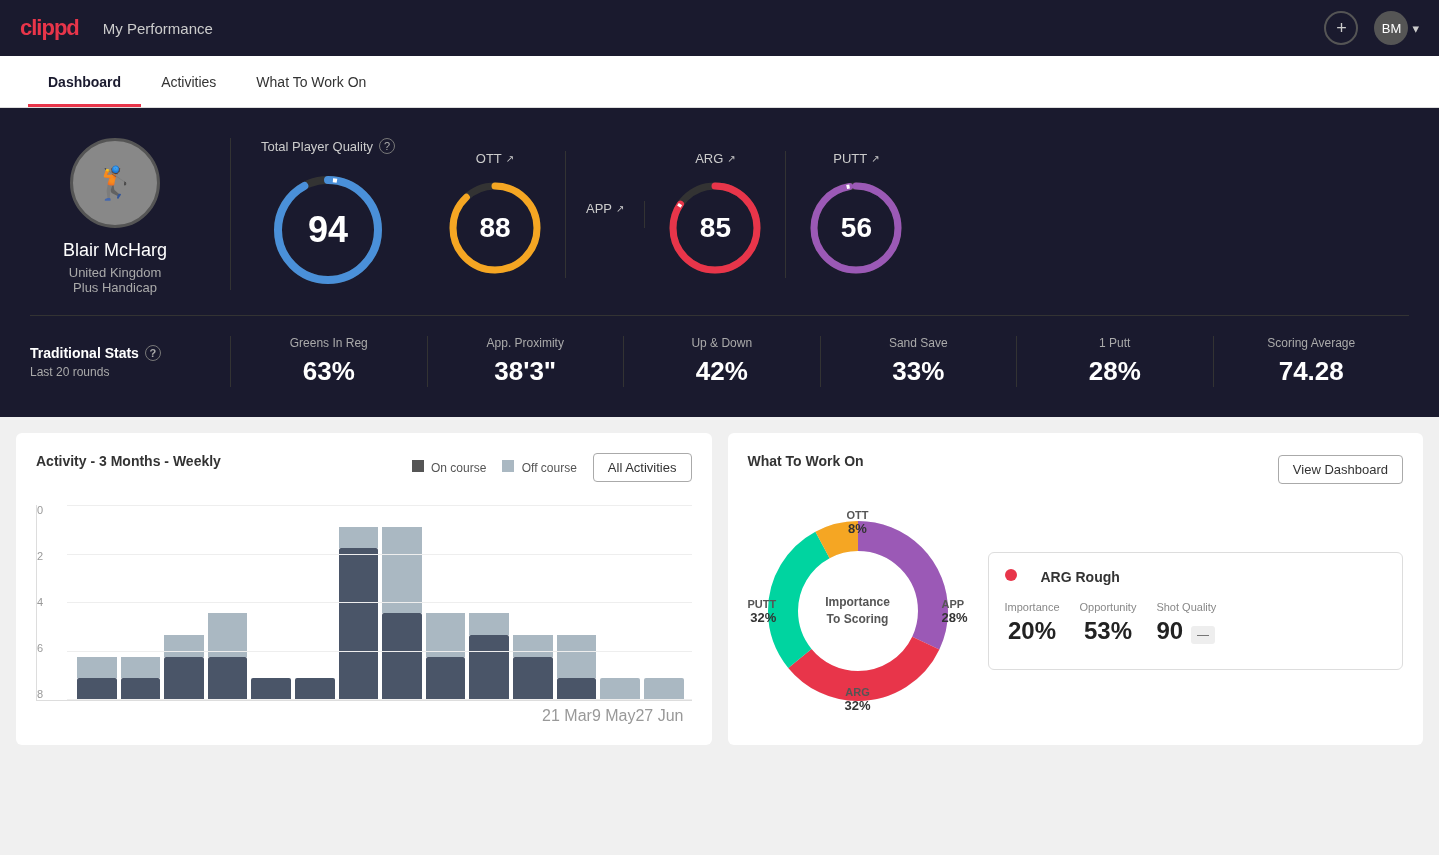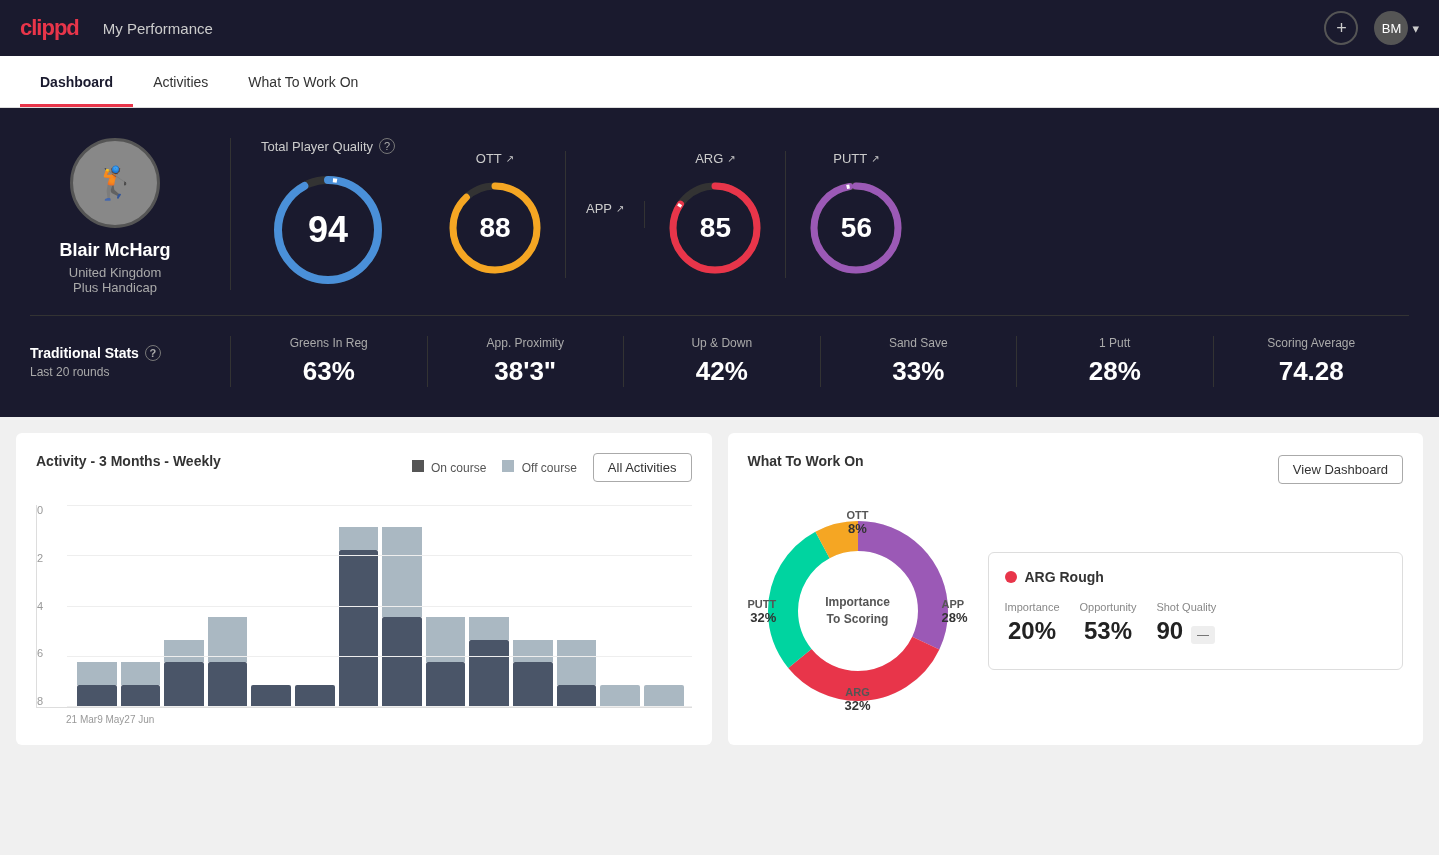--- a/index.html
+++ b/index.html
@@ -35,21 +35,21 @@
       cursor: pointer; color: #fff; font-size: 13px;
       border: none;
     }
     .avatar-row { display: flex; align-items: center; gap: 4px; color: #ccc; font-size: 13px; }
 
     
     .nav-tabs {
       background: #fff;
       display: flex;
       border-bottom: 1px solid #ddd;
-      padding: 0 20px;
+      padding: 0 28px;
     }
     .nav-tab {
       padding: 18px 20px 14px;
       font-size: 14px;
       color: #333;
       cursor: pointer;
       border-bottom: 3px solid transparent;
       text-decoration: none;
       display: block;
     }
@@ -82,21 +82,21 @@
     .player-avatar {
       width: 90px; height: 90px;
       border-radius: 50%;
       background: #888;
       overflow: hidden;
       display: flex; align-items: center; justify-content: center;
       border: 3px solid #555;
       margin-bottom: 12px;
       font-size: 32px;
     }
-    .player-name { color: #fff; font-size: 18px; font-weight: 700; text-align: center; }
+    .player-name { color: #fff; font-size: 18px; font-weight: 400; text-align: center; }
     .player-country { color: #aaa; font-size: 13px; text-align: center; margin-top: 4px; }
     .player-handicap { color: #aaa; font-size: 13px; text-align: center; }
 
     .scores-section {
       display: flex;
       flex: 1;
       align-items: center;
       border-left: 1px solid #333;
     }
 
@@ -253,23 +253,23 @@
       position: absolute;
       left: 0; top: 0; bottom: 0;
       display: flex;
       flex-direction: column-reverse;
       justify-content: space-between;
       padding-bottom: 0;
     }
     .y-label { font-size: 11px; color: #999; line-height: 1; }
     .x-labels {
       display: flex;
-      justify-content: flex-start;
+      justify-content: flex-end;
       padding: 6px 8px 0 30px;
-      font-size: 10px;
+      font-size: 16px;
       color: #999;
     }
 
     
     .wtwon-panel { flex: 1; }
     .wtwon-header {
       display: flex;
       justify-content: space-between;
       align-items: center;
       margin-bottom: 16px;
@@ -307,22 +307,22 @@
 
     .info-card {
       background: #fff;
       border: 1px solid #ddd;
       border-radius: 6px;
       padding: 16px;
       flex: 1;
     }
     .info-card-title {
       display: flex;
-      align-items: center;
-      gap: 8px;
+      align-items: flex-start;
+      gap: 24px;
       font-size: 14px;
       font-weight: 600;
       color: #333;
       margin-bottom: 16px;
     }
     .red-dot {
       width: 12px; height: 12px;
       background: #e8354a;
       border-radius: 50%;
       display: inline-block;

